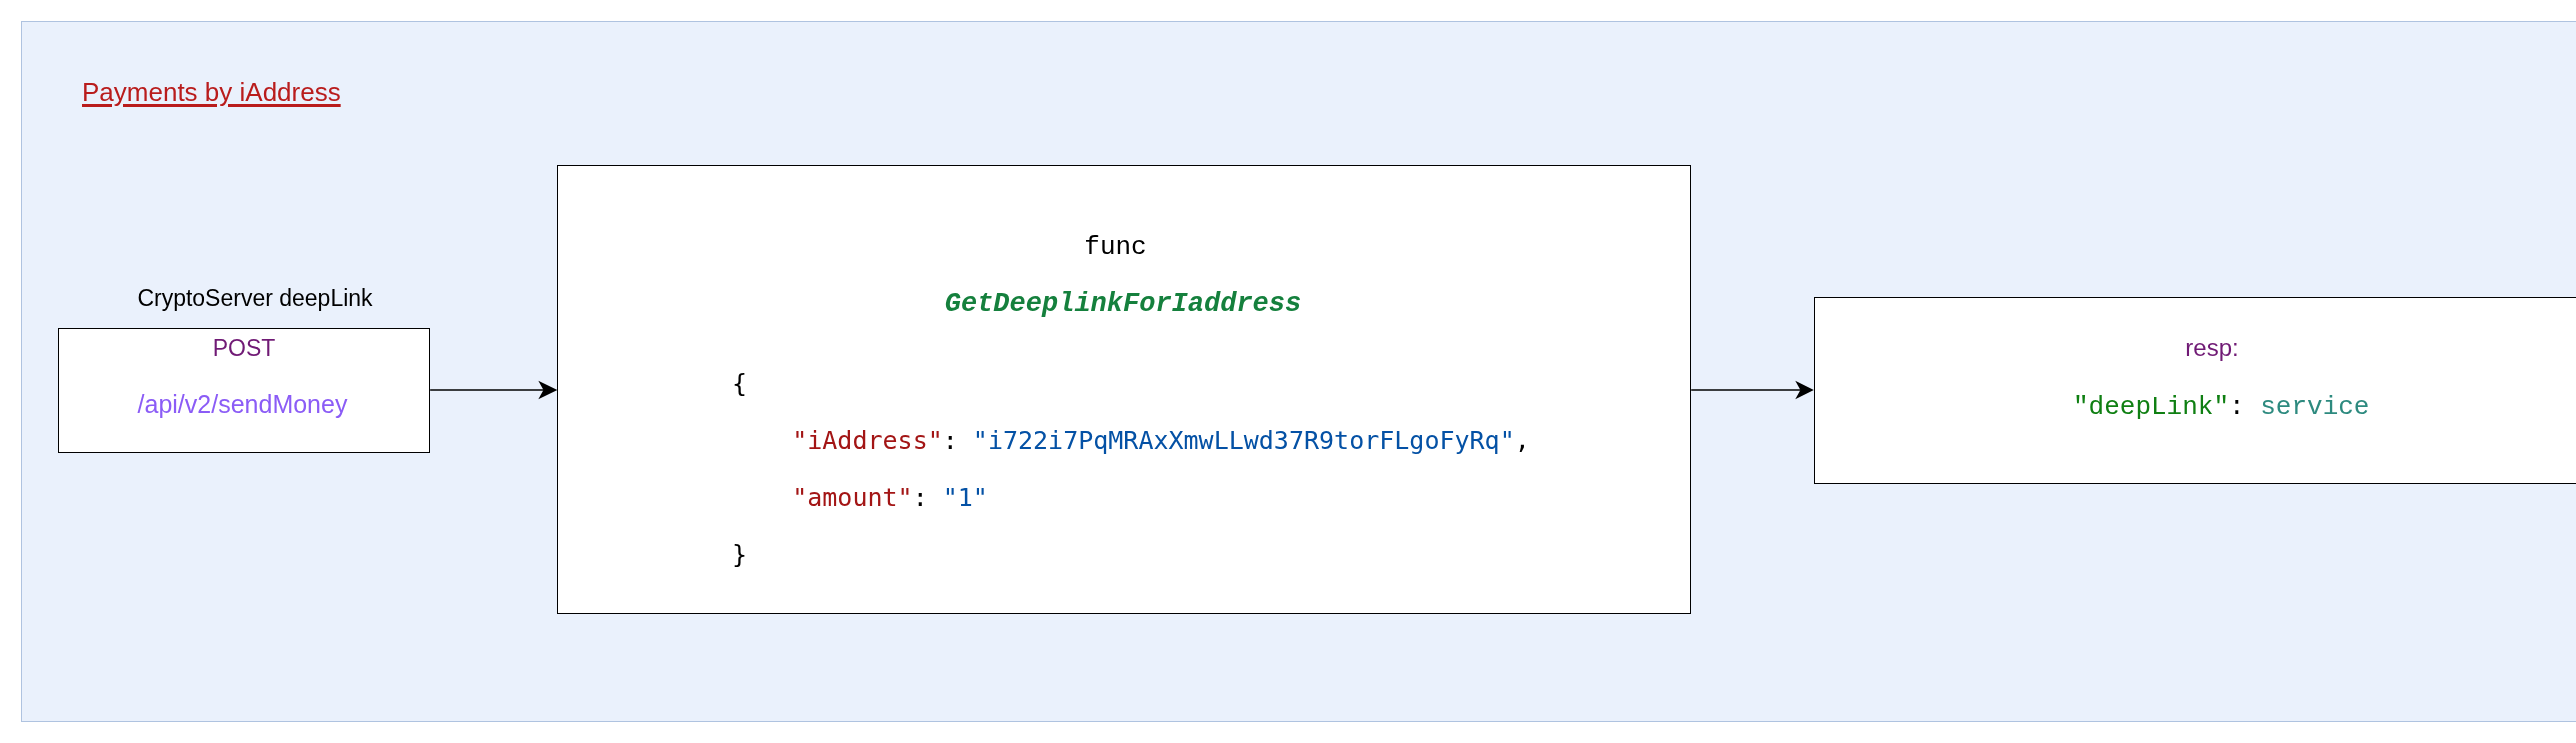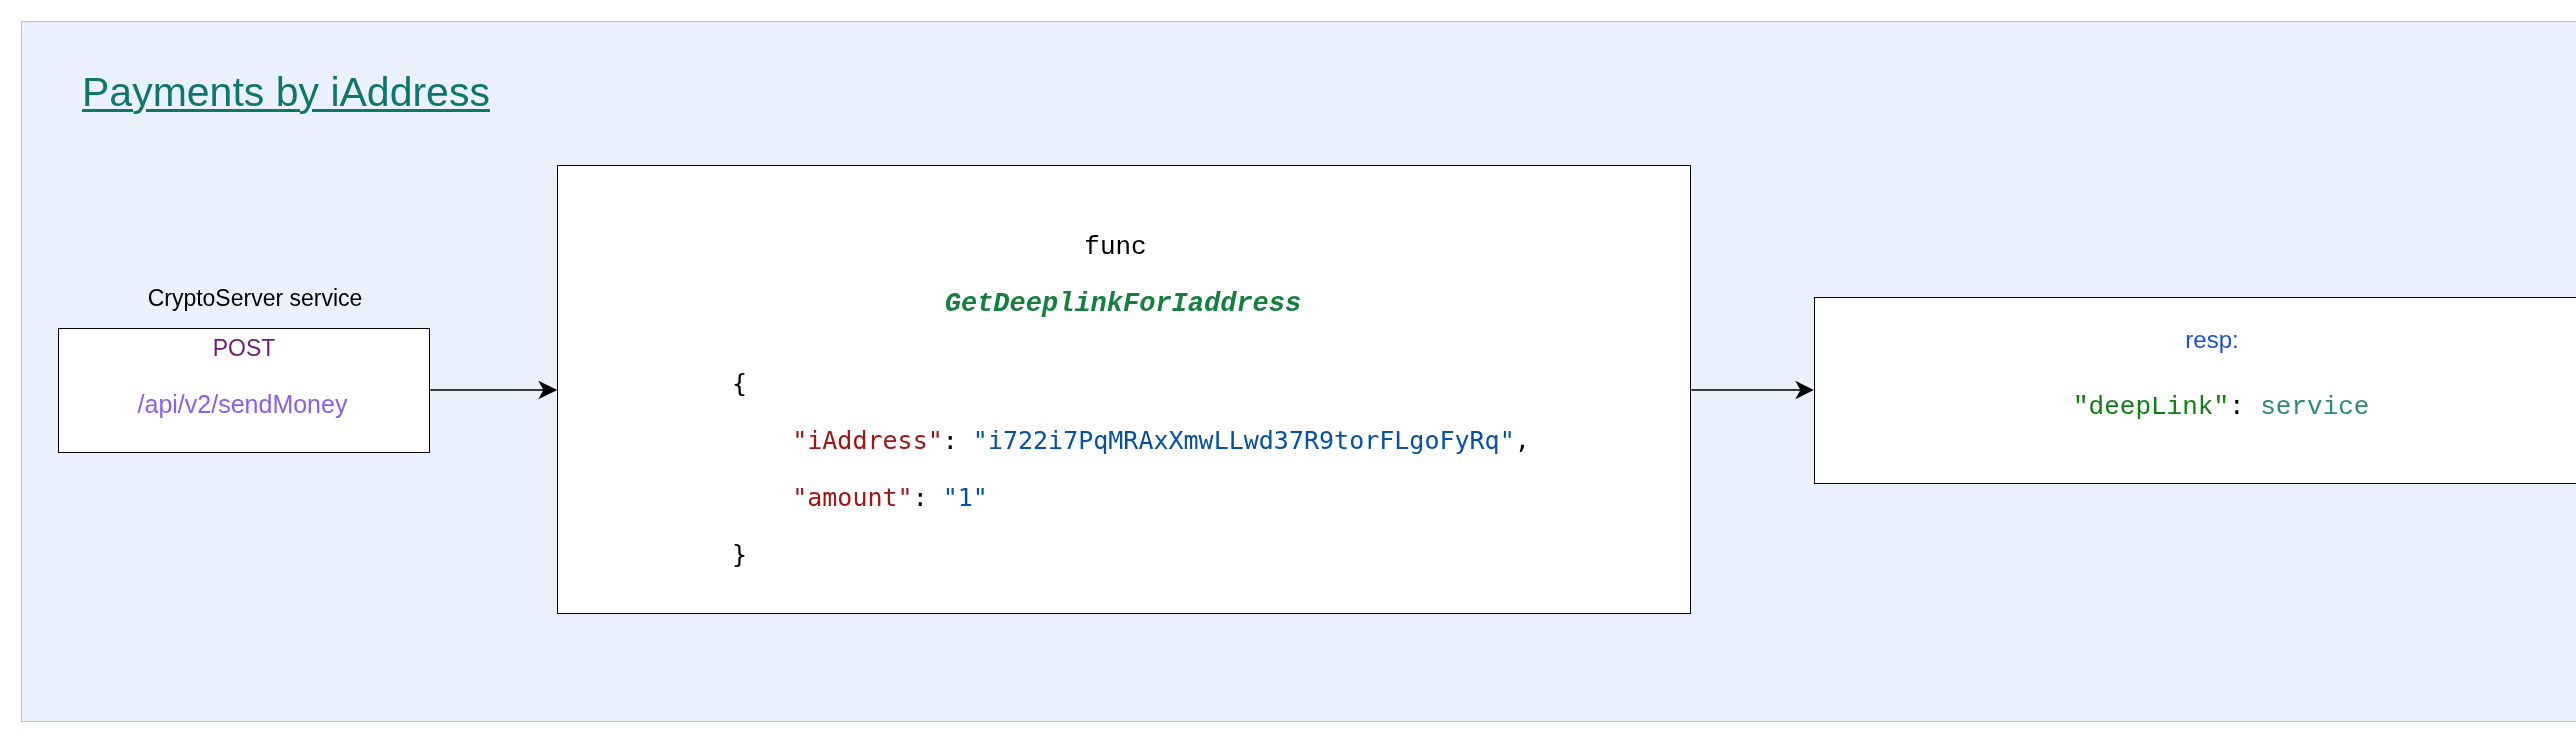--- a/index.html
+++ b/index.html
@@ -7,22 +7,22 @@
     width: 2722px; height: 744px; position: relative; overflow: hidden;
     background: #ffffff;
     font-family: "Liberation Sans", sans-serif;
   }
   .abs { position: absolute; }
   .frame {
     left: 20.6px; top: 20.6px; width: 2678px; height: 699px;
     background: #eaf1fc; border: 1.5px solid #afc3e0;
   }
   .title {
-    left: 82px; top: 72px; font-size: 41px; line-height: 41px;
-    color: #0f766e; text-decoration: underline; text-decoration-thickness: 3.1px;
+    left: 82px; top: 72px; font-size: 26px; line-height: 41px;
+    color: #b91c1c; text-decoration: underline; text-decoration-thickness: 3.1px;
     text-underline-offset: 3.1px; white-space: nowrap;
   }
   .center-text { text-align: center; white-space: nowrap; }
   .sans44 { font-size: 23px; line-height: 23px; }
   .sans45 { font-size: 23px; line-height: 23px; }
   .sans46 { font-size: 24px; line-height: 24px; }
   .sans48 { font-size: 25px; line-height: 25px; }
   .box {
     background: #ffffff; border: 1.5px solid #000000; box-sizing: border-box;
   }
@@ -31,39 +31,39 @@
   .json-line { font-size: 25px; line-height: 37px; height: 37px; color: #000; }
   .arrows { left: 0; top: 0; width: 2722px; height: 744px; pointer-events: none; }
 </style>
 </head>
 <body>
 
 <div class="abs frame"></div>
 
 <div class="abs title">Payments by iAddress</div>
 
-<div class="abs center-text sans45" style="left:126px; top:287px; width:258px; color:#000;">CryptoServer service</div>
+<div class="abs center-text sans45" style="left:126px; top:287px; width:258px; color:#000;">CryptoServer deepLink</div>
 
 <div class="abs box" style="left:58px; top:328px; width:372px; height:125px;"></div>
 <div class="abs center-text sans44" style="left:115px; top:337px; width:258px; color:#701a75;">POST</div>
 <div class="abs center-text sans48" style="left:88px; top:392px; width:309px; color:#8b5cf6;">/api/v2/sendMoney</div>
 
 <div class="abs box" style="left:557px; top:165px; width:1134px; height:449px;"></div>
 <div class="abs center-text mono" style="left:961px; top:234px; width:309px; font-size:26px; line-height:26px; color:#000;">func</div>
 <div class="abs center-text mono" style="left:891px; top:291px; width:464px; font-size:27px; line-height:27px; font-style:italic; font-weight:bold; color:#15803d;">GetDeeplinkForIaddress</div>
 
 <div class="abs dmono" style="left:732px; top:345px;">
   <div class="json-line">{</div>
   <div class="json-line"><span>    </span><span style="color:#a31515;">"iAddress"</span><span>: </span><span style="color:#0451a5;">"i722i7PqMRAxXmwLLwd37R9torFLgoFyRq"</span><span>,</span></div>
   <div class="json-line"><span>    </span><span style="color:#a31515;">"amount"</span><span>: </span><span style="color:#0451a5;">"1"</span><span></span></div>
   <div class="json-line">}</div>
 </div>
 
 <div class="abs box" style="left:1814px; top:297px; width:805px; height:187px;"></div>
-<div class="abs center-text sans46" style="left:2083px; top:328px; width:258px; color:#1d4ed8;">resp:</div>
+<div class="abs center-text sans46" style="left:2083px; top:336px; width:258px; color:#701a75;">resp:</div>
 <div class="abs mono" style="left:2073px; top:394px; font-size:26px; line-height:26px;"><span style="color:#0f7f12;">"deepLink"</span><span style="color:#000;">: </span><span style="color:#2d8a7f;">service</span></div>
 
 <svg class="abs arrows" viewBox="0 0 5284 1444" xmlns="http://www.w3.org/2000/svg">
   <g>
     <line x1="835" y1="757" x2="1060" y2="757" stroke="#000" stroke-width="3"></line>
     <path d="M1082,757 L1045,739 L1055,757 L1045,775 Z" fill="#000"></path>
   </g>
   <g>
     <line x1="3283" y1="757" x2="3500" y2="757" stroke="#000" stroke-width="3"></line>
     <path d="M3521,757 L3485,739 L3495,757 L3485,775 Z" fill="#000"></path>

